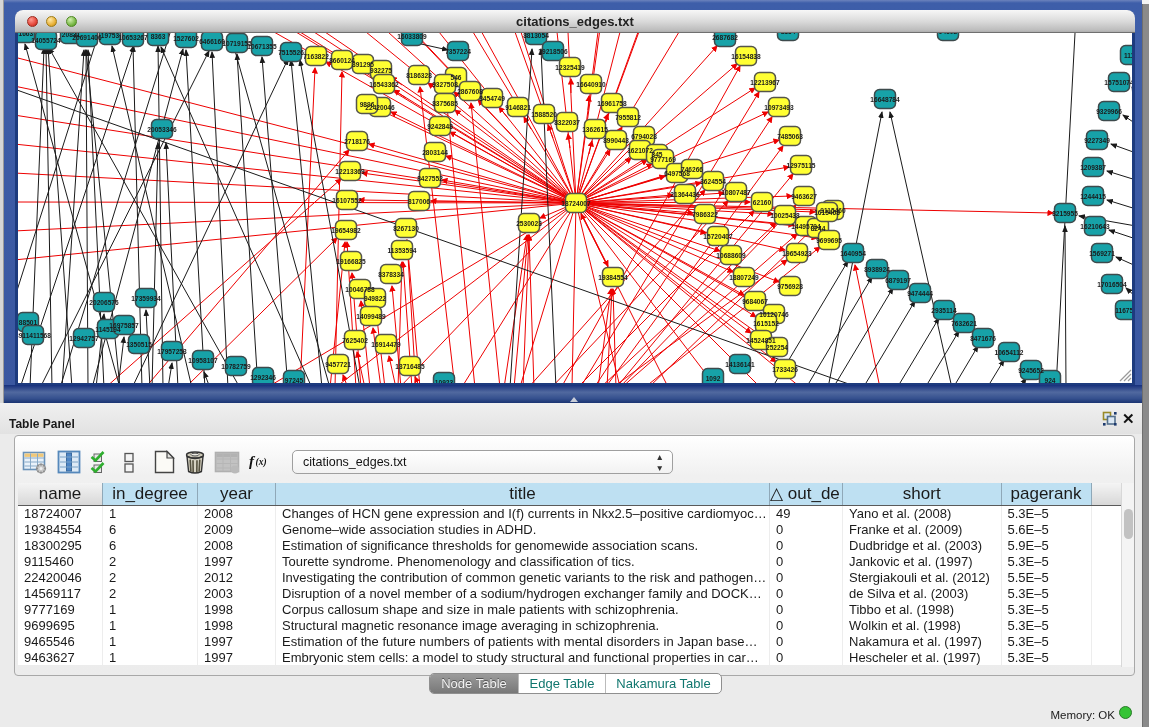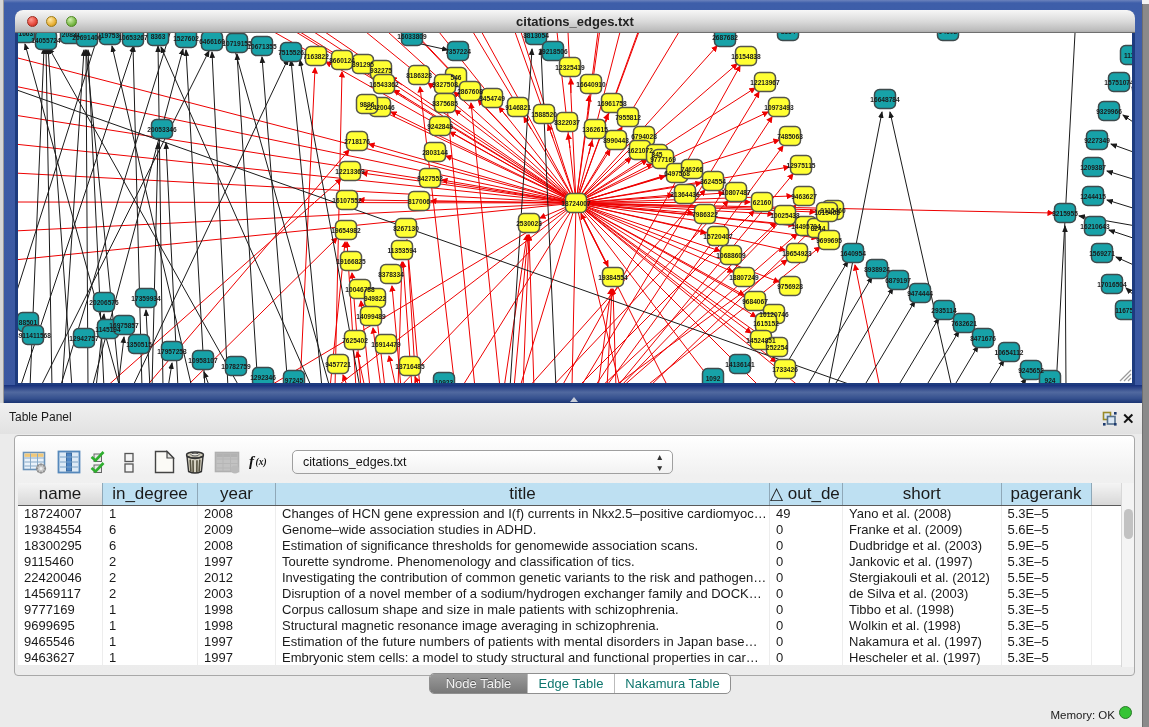--- a/index.html
+++ b/index.html
@@ -28,21 +28,21 @@
   background:#ffffff; overflow:hidden; }
 #divider { position:absolute; left:0; top:385px; width:1142px; height:18px;
   background:linear-gradient(#16307c,#51699f 40%,#35508e 75%,#1b3472); }
 #divider .grip { position:absolute; left:570px; top:12px; width:0; height:0;
   border-left:4px solid transparent; border-right:4px solid transparent;
   border-bottom:5px solid #c8cdd8; }
 #tablepanel { position:absolute; left:0; top:403px; width:1142px; height:324px;
   background:#ebebeb; }
 #tphead { position:absolute; left:0; top:0; width:100%; height:31px;
   background:linear-gradient(#f0f0f0,#e2e2e2); font-size:12px; color:#1a1a1a; }
-#tphead .t { position:absolute; left:9px; top:7px; }
+#tphead .t { position:absolute; left:9px; top:14px;font-weight:bold; }
 #floatico { position:absolute; left:1102px; top:8px; }
 #closeico { position:absolute; left:1122px; top:7px; font-size:15px; font-weight:bold; color:#111; }
 #inset { position:absolute; left:14px; top:32px; width:1121px; height:241px;
   background:linear-gradient(#ffffff,#f0f0f0 40px,#ececec);
   border:1px solid #a8a8a8; border-radius:4px; }
 .tbicon { position:absolute; top:449px; }
 #dropdown { position:absolute; left:292px; top:450px; width:381px; height:24px;
   background:linear-gradient(#ffffff,#f2f2f2); border:1px solid #9f9f9f;
   border-radius:5px; font-size:12.5px; color:#111; line-height:22px;
   padding-left:10px; }
@@ -775,21 +775,21 @@
         <td>Hescheler et al. (1997)</td>
         <td>5.3E–5</td>
         <td></td>
       </tr>
 </tbody>
   </table>
 <div id="vscroll">
     <div id="vthumb"></div>
   </div>
 <div id="tabs">
-  <div class="sel" style="width:97px">Node Table</div>
+  <div class="sel" style="width:88px">Node Table</div>
   <div class="sep"></div>
   <div style="width:86px">Edge Table</div>
   <div class="sep"></div>
   <div style="width:115px">Nakamura Table</div>
 </div>
 <div id="status">
     <span class="mem">Memory: OK</span>
     <span id="memdot"></span>
   </div>
 <div id="rightstrip"></div>

